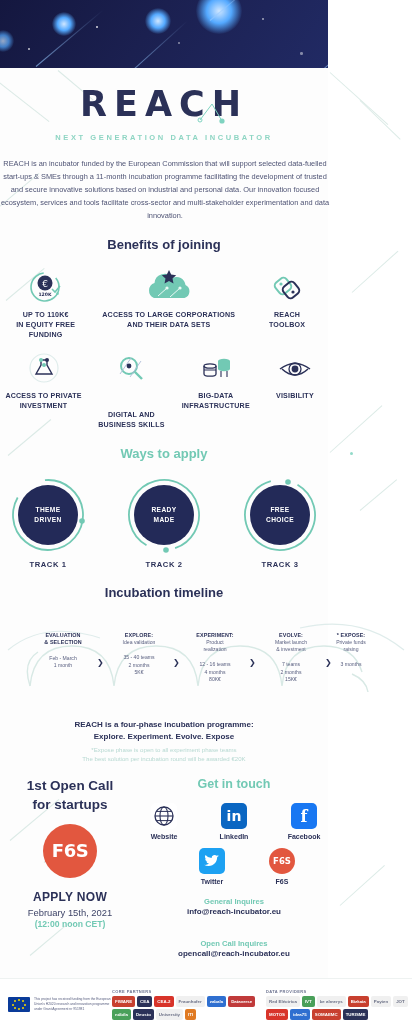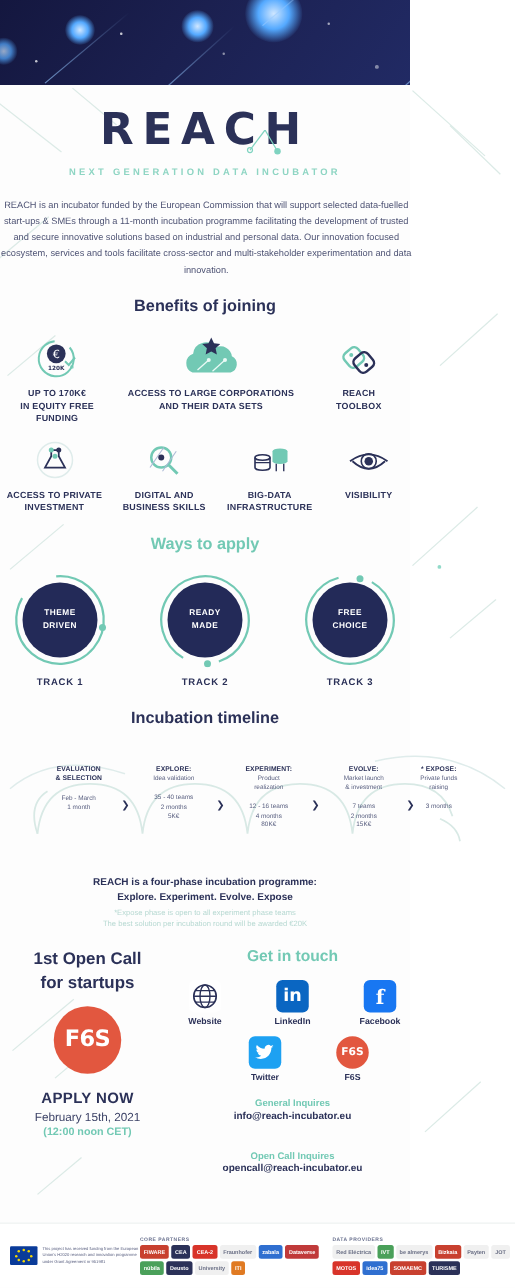--- a/index.html
+++ b/index.html
@@ -165,21 +165,21 @@
       <div class="bitem" style="width:96px;">
         <div class="bicon">
           <svg width="40" height="40" viewBox="0 0 40 40">
             <circle cx="19" cy="19" r="14" fill="none" stroke="#72c9b4" stroke-width="1.6" stroke-dasharray="74 14" transform="rotate(-40 19 19)"></circle>
             <circle cx="19" cy="15" r="7.5" fill="#2b3158"></circle>
             <text x="19" y="18.5" font-size="9" fill="#fff" text-anchor="middle" font-family="DejaVu Sans">€</text>
             <text x="19" y="28" font-size="4.6" fill="#2b3158" text-anchor="middle" font-weight="bold" font-family="DejaVu Sans">120K</text>
             <path d="M26 21 l3 3 l5 -6" fill="none" stroke="#72c9b4" stroke-width="1.6"></path>
           </svg>
         </div>
-        <div class="blabel" style="white-space:pre-line;">UP TO 170K€
+        <div class="blabel" style="white-space:pre-line;">UP TO 110K€
 IN EQUITY FREE
 FUNDING</div>
       </div>
 
       <div class="bitem" style="width:150px;">
         <div class="bicon">
           <svg width="58" height="40" viewBox="0 0 58 40">
             <path d="M14 30 a8 8 0 0 1 0.5 -15 a10 10 0 0 1 18 -5 a9 9 0 0 1 13 7 a7 7 0 0 1 -1 13 z" fill="#72c9b4"></path>
             <path d="M29 2 l2.2 4.6 l5 .6 l-3.7 3.4 l1 4.9 l-4.5 -2.4 l-4.5 2.4 l1 -4.9 l-3.7 -3.4 l5 -.6 z" fill="#2b3158"></path>
             <line x1="18" y1="28" x2="27" y2="20" stroke="#eafaf5" stroke-width="1"></line>
@@ -224,21 +224,21 @@
       <div class="bitem" style="width:88px;">
         <div class="bicon">
           <svg width="40" height="40" viewBox="0 0 40 40">
             <circle cx="18" cy="17" r="8" fill="none" stroke="#72c9b4" stroke-width="2"></circle>
             <line x1="24" y1="23" x2="31" y2="30" stroke="#72c9b4" stroke-width="2.4"></line>
             <line x1="9" y1="25" x2="20" y2="9" stroke="#aebbd6" stroke-width=".9"></line>
             <line x1="19" y1="28" x2="30" y2="12" stroke="#aebbd6" stroke-width=".9"></line>
             <circle cx="18" cy="17" r="2.4" fill="#2b3158"></circle>
           </svg>
         </div>
-        <div class="blabel" style="white-space:pre-line;">DIGITAL AND
+        <div class="blabel" style="white-space:pre-line;margin-top:19px;">DIGITAL AND
 BUSINESS SKILLS</div>
       </div>
 
       <div class="bitem" style="width:92px;">
         <div class="bicon">
           <svg width="40" height="40" viewBox="0 0 40 40">
             <ellipse cx="14" cy="17" rx="6" ry="2.2" fill="none" stroke="#2b3158" stroke-width="1.3"></ellipse>
             <path d="M8 17 v8 a6 2.2 0 0 0 12 0 v-8" fill="none" stroke="#2b3158" stroke-width="1.3"></path>
             <line x1="8" y1="21" x2="20" y2="21" stroke="#2b3158" stroke-width="1"></line>
             <ellipse cx="28" cy="12" rx="6" ry="2.2" fill="#72c9b4"></ellipse>

